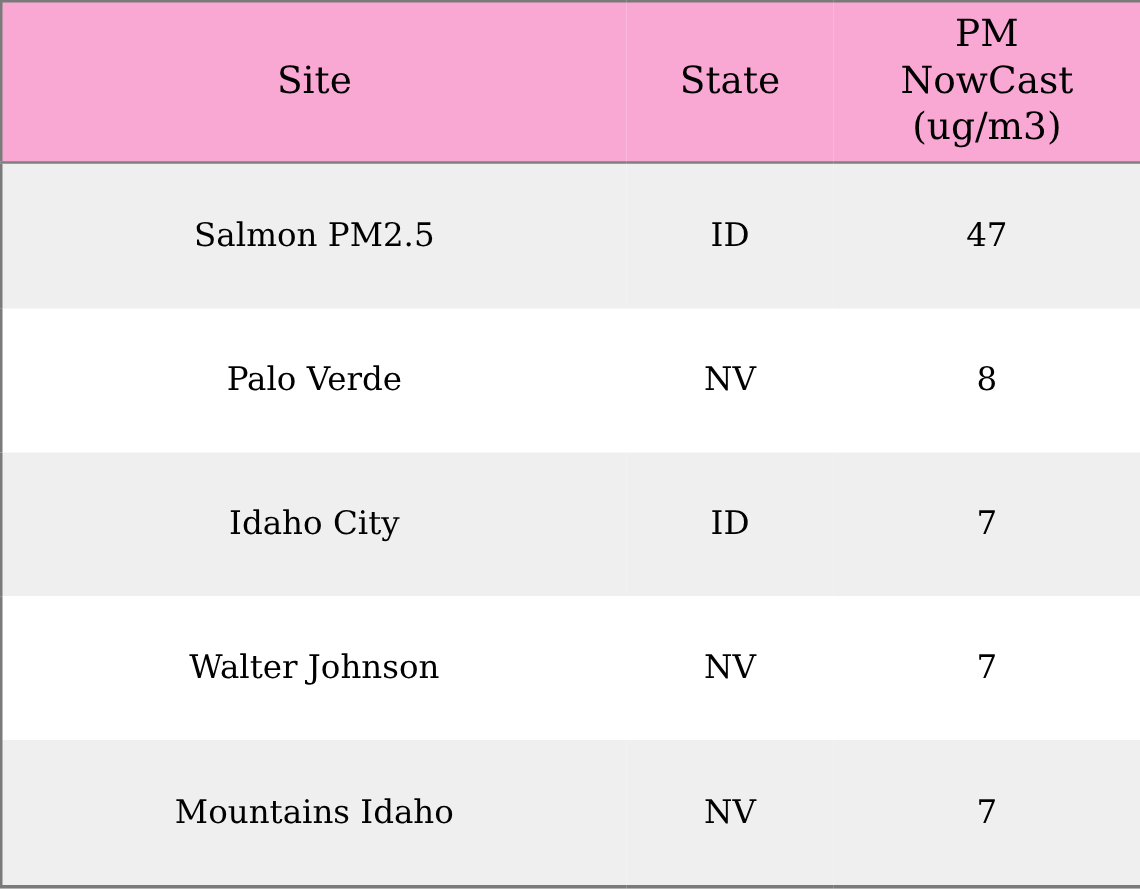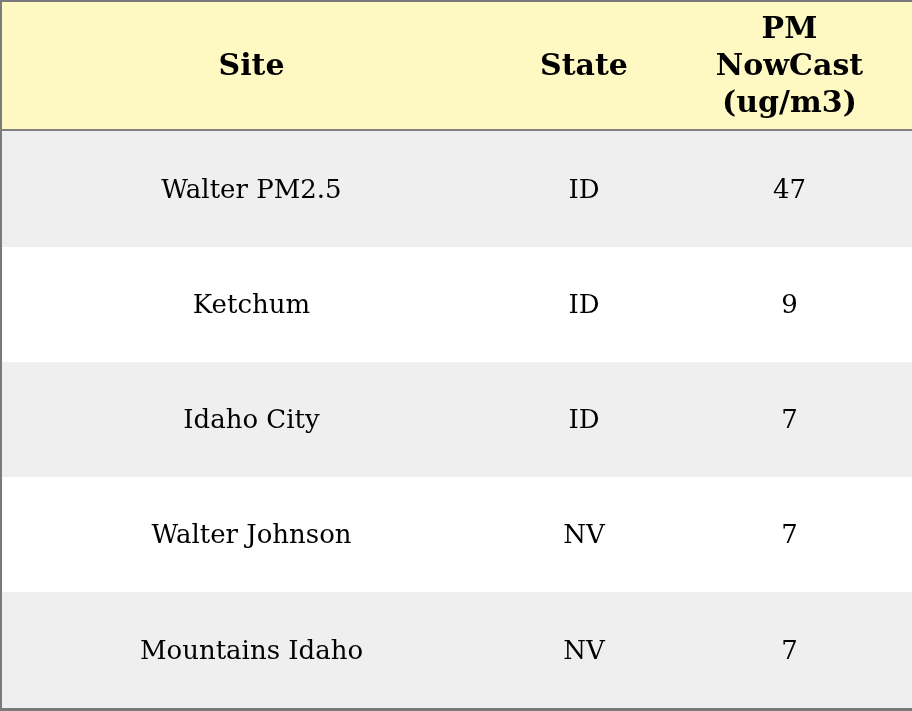--- a/index.html
+++ b/index.html
@@ -19,24 +19,24 @@
     border-collapse: collapse;
     table-layout: fixed;
     border: 2px solid #7a7a7a;
     border-bottom-width: 3px;
   }
   col.col-site  { width: 500px; }
   col.col-state { width: 166px; }
   col.col-pm    { width: 246px; }
 
   thead th {
-    background: #fef9c3;
+    background: #f9a8d4;
     border-bottom: 2px solid #808080;
     height: 127px;
-    font-weight: bold;
+    font-weight: normal;
     font-size: 30px;
     line-height: 1.23;
     text-align: center;
     vertical-align: middle;
     white-space: pre-line;
     padding: 0;
   }
   tbody td {
     font-size: 26px;
     text-align: center;
@@ -60,28 +60,28 @@
     <tr>
       <th>Site</th>
       <th>State</th>
       <th>PM
 NowCast
 (ug/m3)</th>
     </tr>
   </thead>
   <tbody>
     <tr>
-      <td>Walter PM2.5</td>
+      <td>Salmon PM2.5</td>
       <td>ID</td>
       <td>47</td>
     </tr>
     <tr>
-      <td>Ketchum</td>
-      <td>ID</td>
-      <td>9</td>
+      <td>Palo Verde</td>
+      <td>NV</td>
+      <td>8</td>
     </tr>
     <tr>
       <td>Idaho City</td>
       <td>ID</td>
       <td>7</td>
     </tr>
     <tr>
       <td>Walter Johnson</td>
       <td>NV</td>
       <td>7</td>

